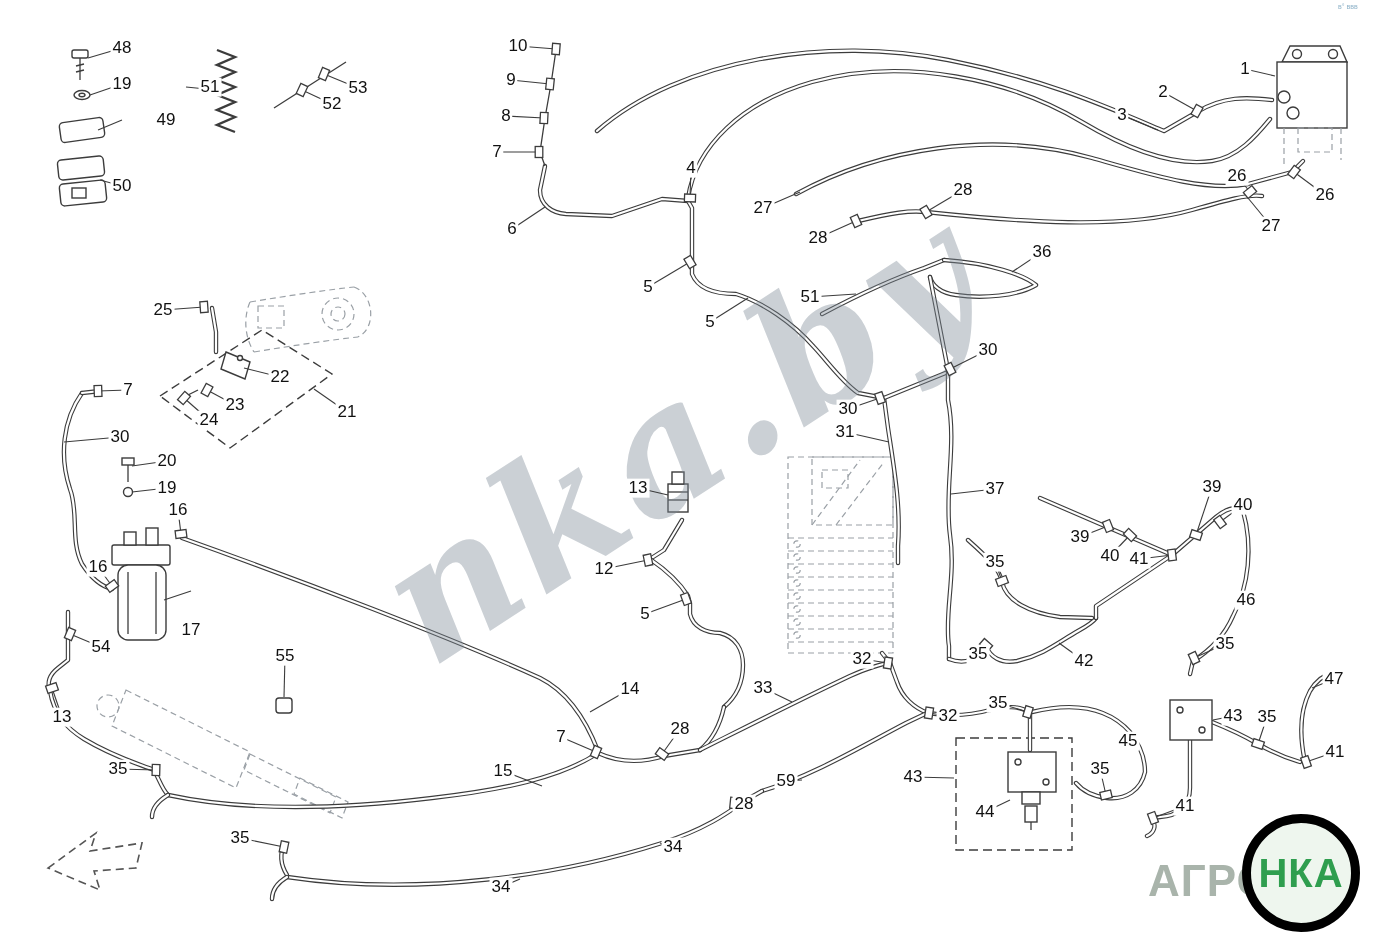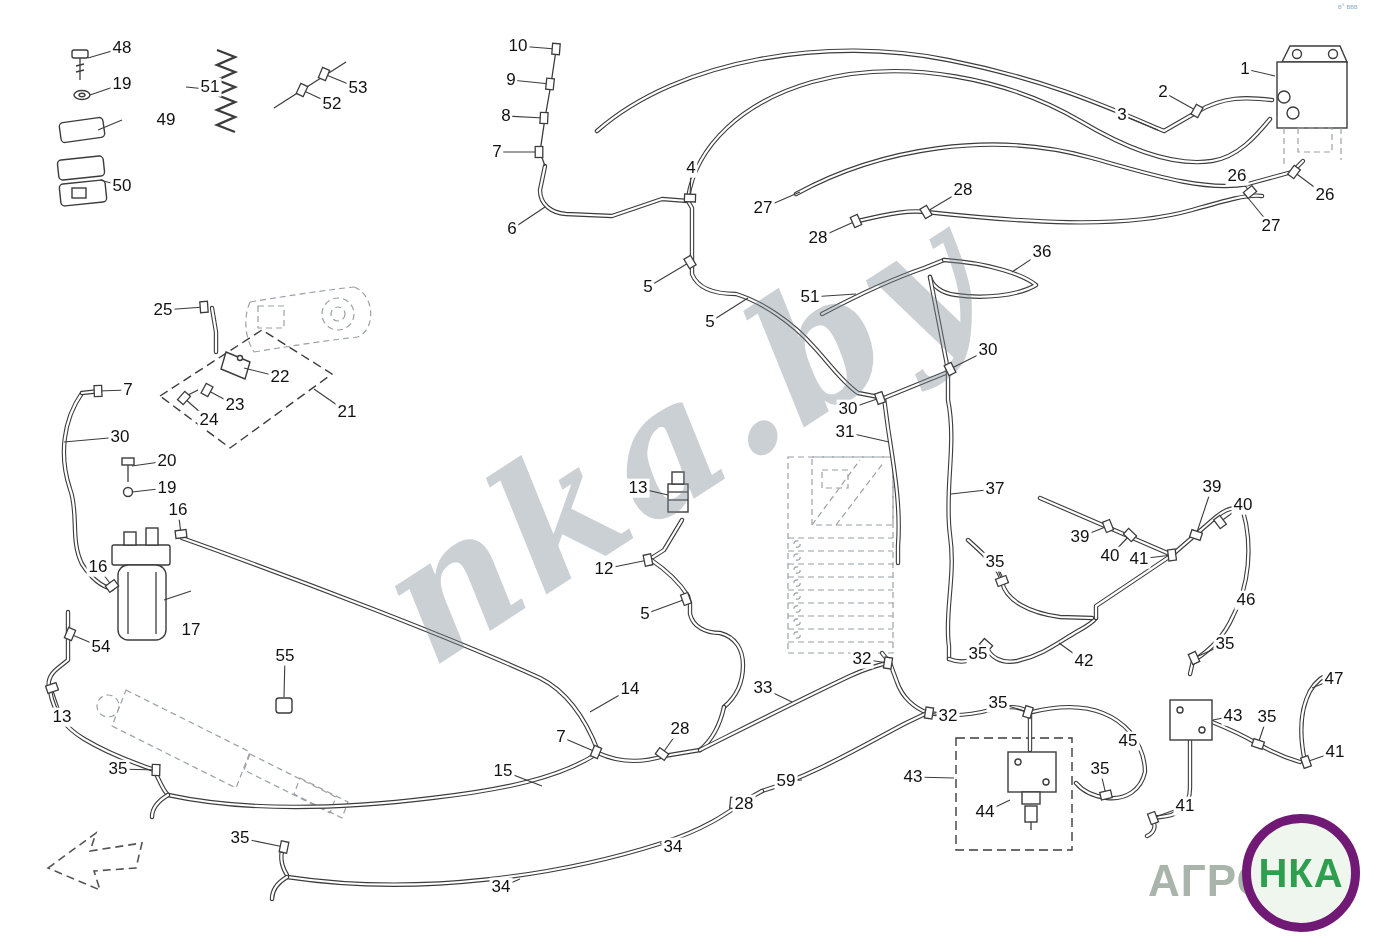--- a/index.html
+++ b/index.html
@@ -21,21 +21,21 @@
            background:#fff;padding:0 2px;line-height:1.1;white-space:nowrap;}
   .watermark{position:absolute;left:300px;top:225px;width:760px;height:420px;
              display:flex;align-items:center;justify-content:center;
              transform:rotate(-33deg);pointer-events:none;
              font:italic 700 172px "DejaVu Serif",serif;letter-spacing:6px;
              color:rgba(124,137,151,0.40);}
   .logo{position:absolute;left:1140px;top:812px;width:235px;height:130px;}
   .logo-prefix{position:absolute;left:8px;top:44px;font-weight:700;font-size:44px;
                letter-spacing:1px;color:#a9b4ab;}
   .logo-circle{position:absolute;left:102px;top:2px;width:118px;height:118px;border-radius:50%;
-               border:9px solid #701a75;background:#eef6ee;display:flex;align-items:center;
+               border:9px solid #000000;background:#eef6ee;display:flex;align-items:center;
                justify-content:center;box-sizing:border-box;}
   .logo-circle span{font-weight:700;font-size:40px;color:#2f9e4f;letter-spacing:1px;}
   .corner{position:absolute;left:1338px;top:3px;font-size:7px;color:#8fb3c9;}
 </style>
 </head>
 <body>
 
 <div class="stage">
 
 <svg class="layer" width="1375" height="947" viewBox="0 0 1375 947">

